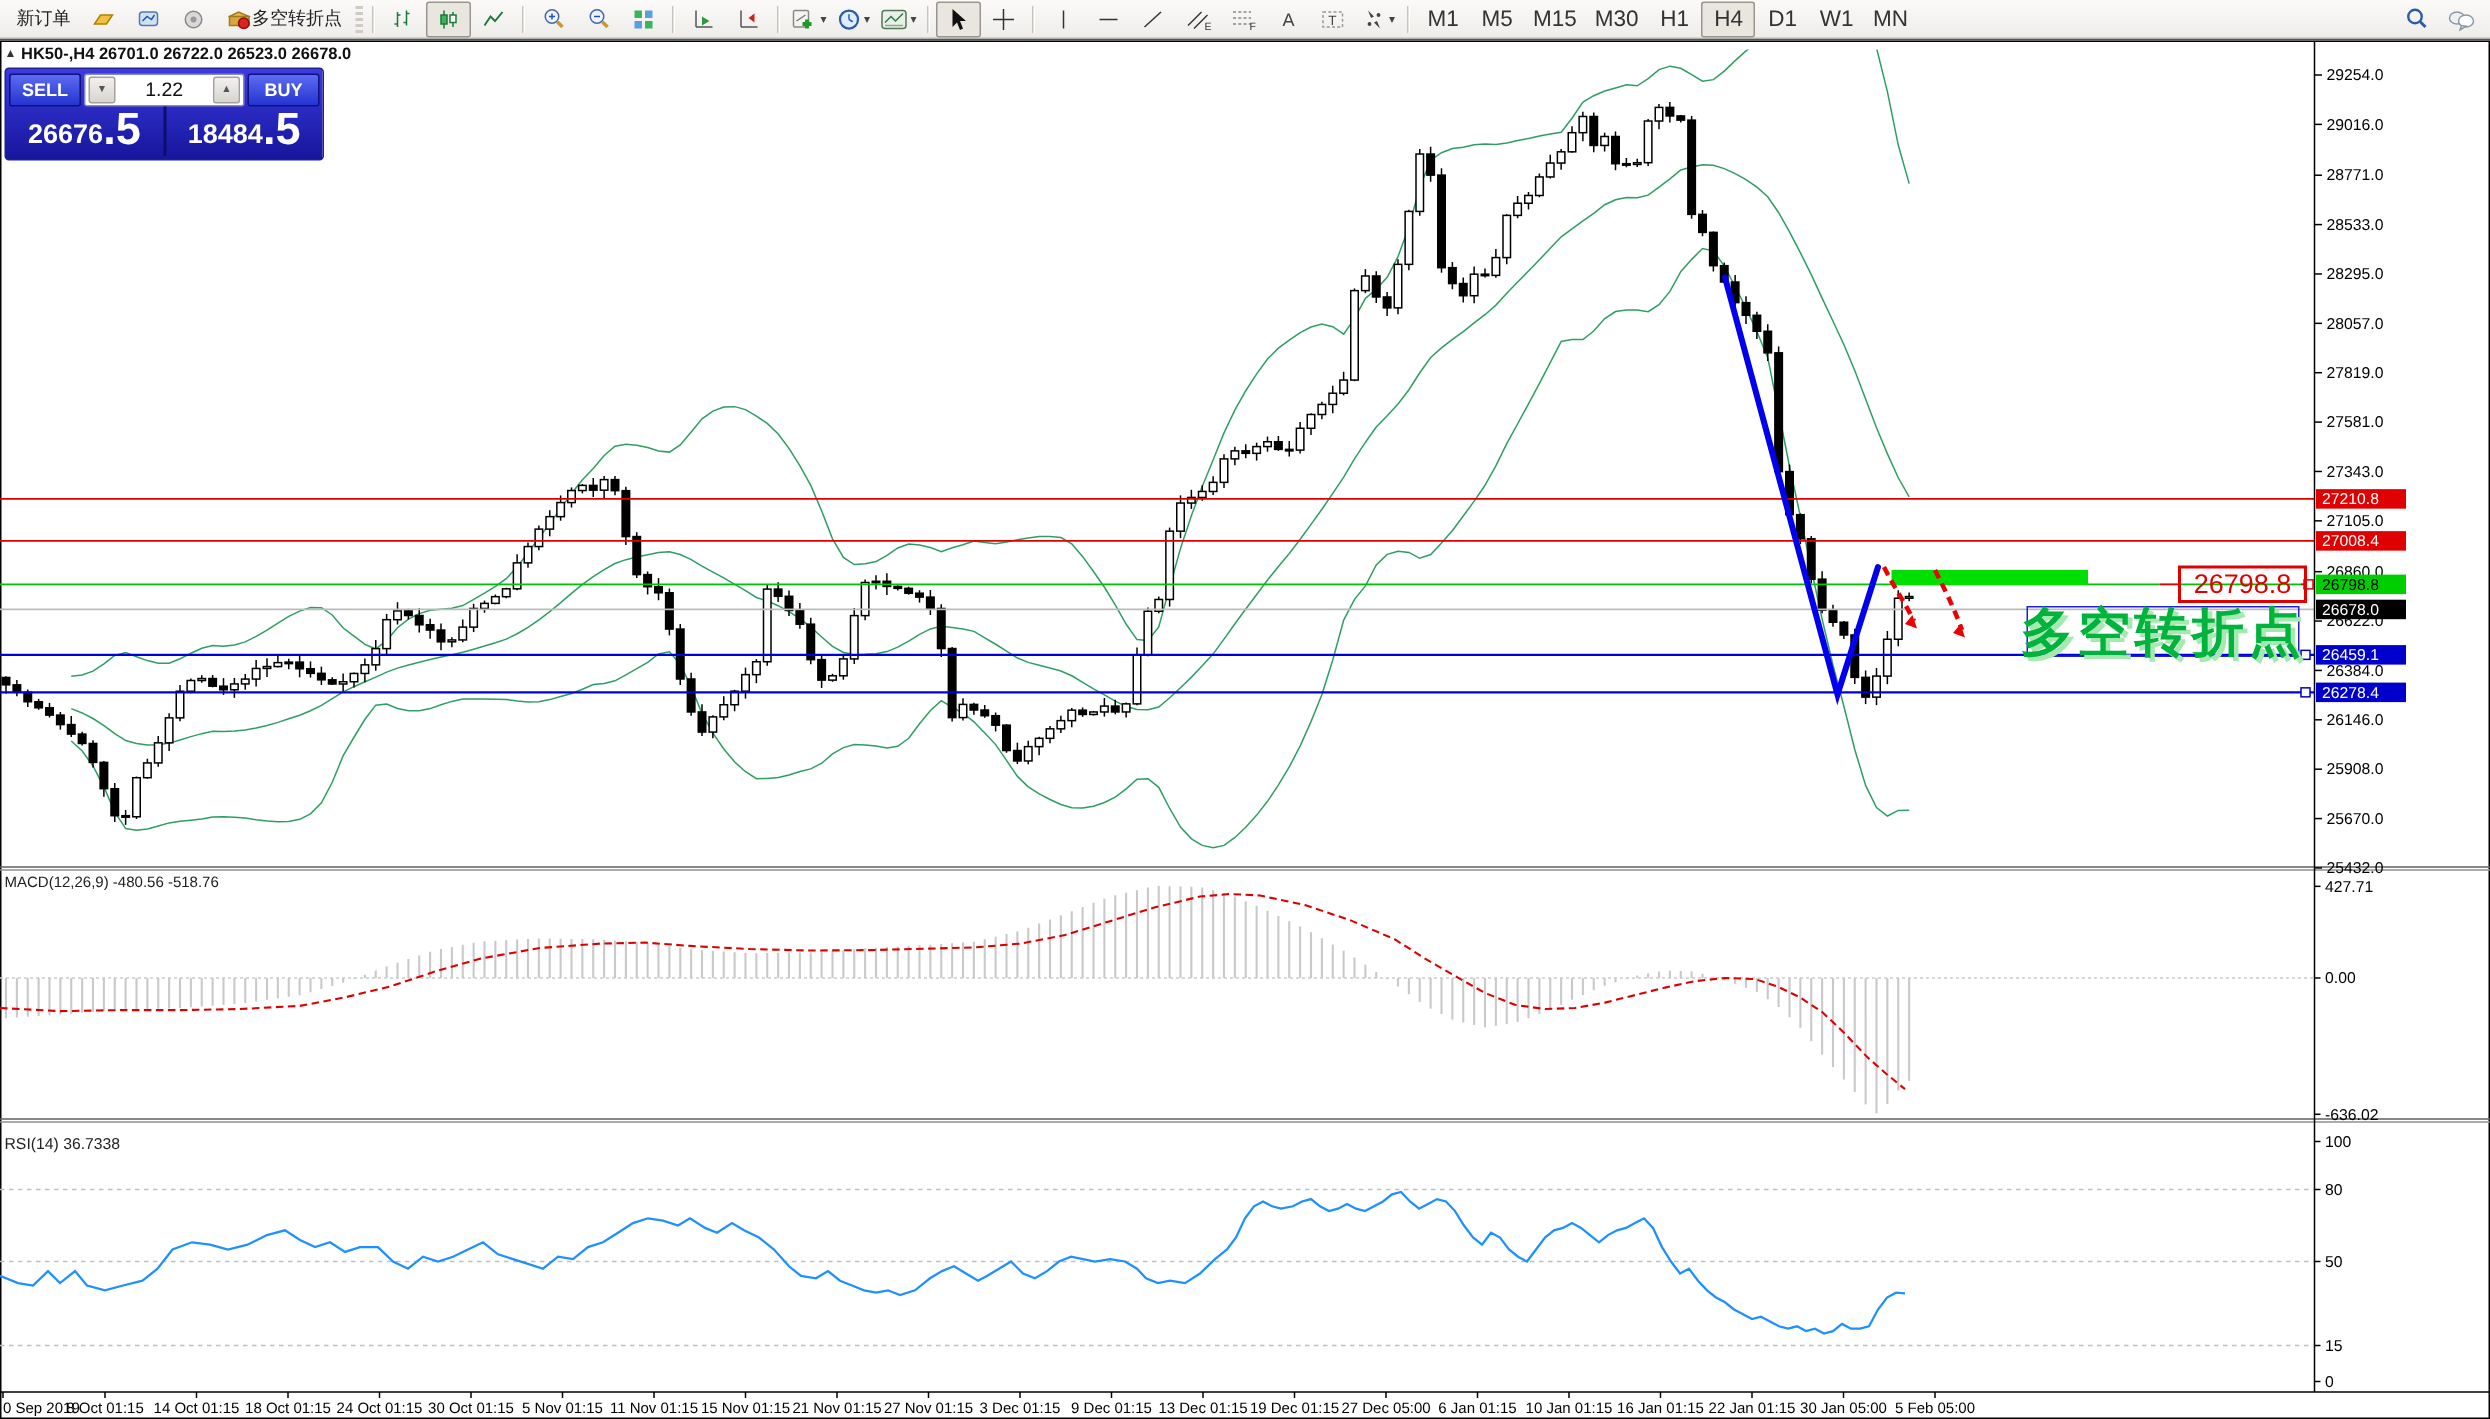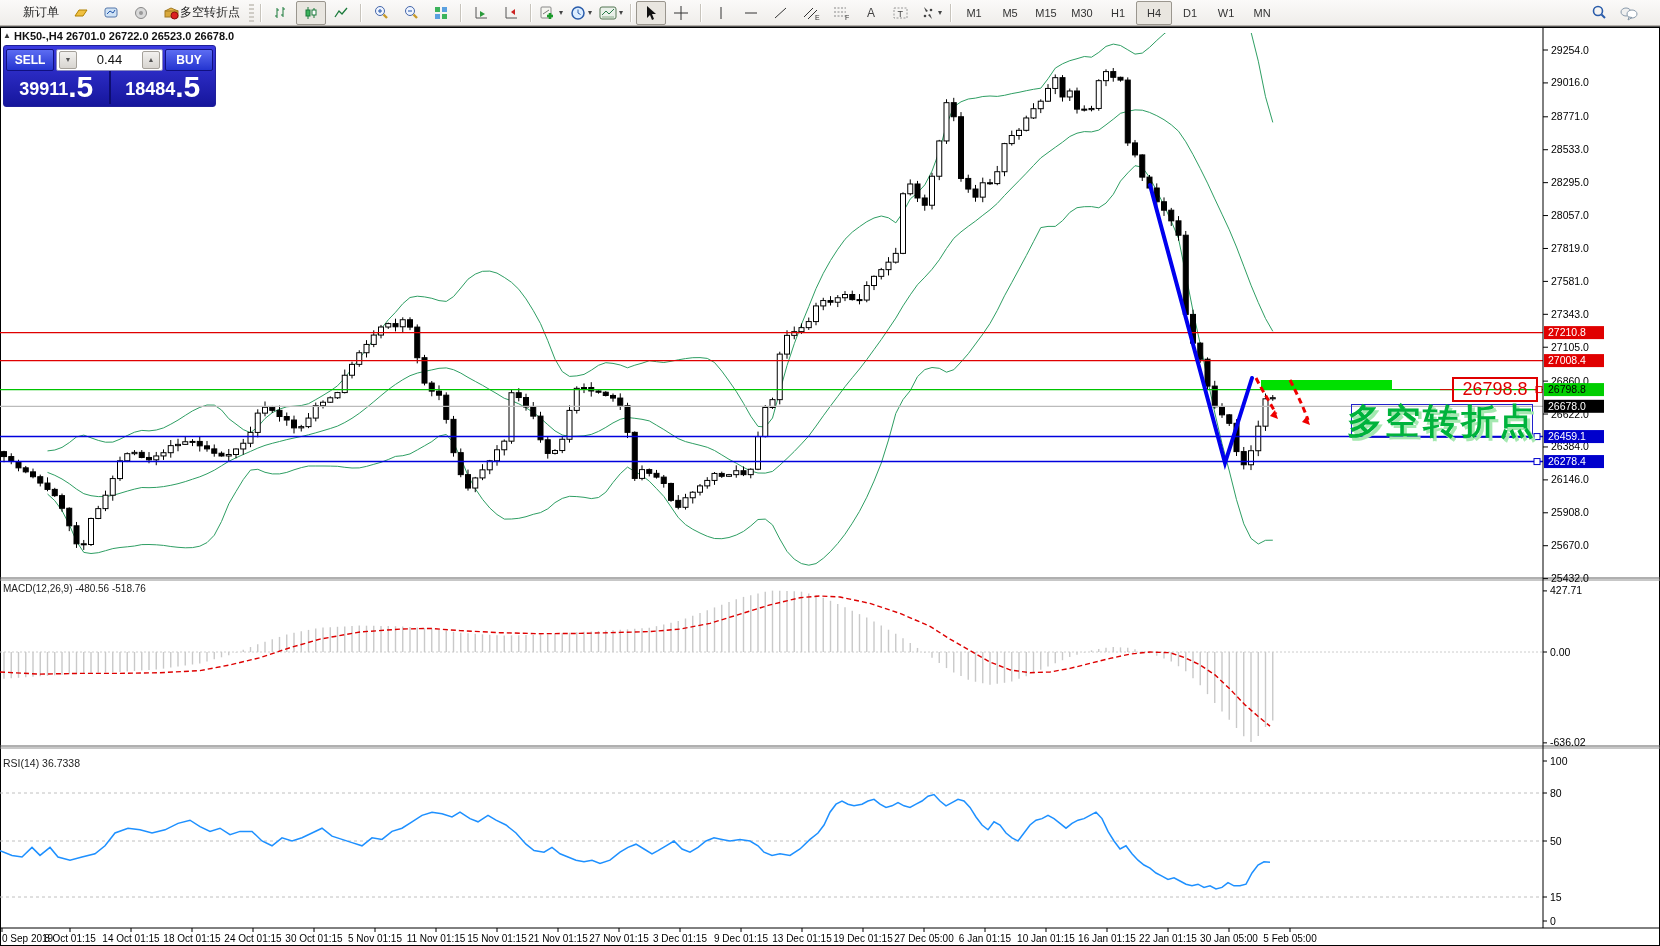--- a/index.html
+++ b/index.html
@@ -1,25 +1,25 @@
 <!DOCTYPE html>
 <html><head>
 <meta charset="utf-8">
 <style>
   html,body{margin:0;padding:0;background:#fff;font-family:"Liberation Sans",sans-serif;}
   #app{position:relative;width:1660px;height:946px;overflow:hidden;background:#fff;}
   
-  #toolbar{position:absolute;left:0;top:0;width:1660px;height:26px;background:linear-gradient(#fbfaf9,#efedea);border-bottom:1px solid #b4b0aa;z-index:30;display:flex;align-items:center;padding:0 16px;box-sizing:border-box;}
+  #toolbar{position:absolute;left:0;top:0;width:1660px;height:26px;background:linear-gradient(#fbfaf9,#efedea);border-bottom:1px solid #b4b0aa;z-index:30;display:flex;align-items:center;padding:0 4px;box-sizing:border-box;}
   .tbtn{display:inline-flex;align-items:center;justify-content:center;height:22px;min-width:24px;padding:0 2px;border:1px solid transparent;border-radius:2px;cursor:default;font-size:12px;color:#222;}
   .tbtn.txt{padding:0 6px;white-space:nowrap;}
   .tbtn.active{background:#e9e6e0;border-color:#9a968e;}
   .tsep{width:1px;height:18px;background:#c8c4bc;border-right:1px solid #fff;margin:0 4px;}
   .tgrip{width:5px;height:18px;margin:0 2px;background:repeating-linear-gradient(#cfccc6 0 2px,transparent 2px 4px);}
   .caret{font-size:8px;color:#444;margin-left:2px;}
-  .tf{font-size:11px;color:#333;padding:0 5px;}
+  .tf{font-size:15px;color:#333;padding:0 5px;}
   #tb-right{margin-left:auto;display:flex;align-items:center;}
   .tbtn svg{display:block;}
   
   #chart-svg{position:absolute;left:0;top:0;z-index:1;}
   .ov{position:absolute;z-index:10;}
   #symbol-title{left:14px;top:30px;font-size:11px;font-weight:bold;color:#111;}
   #symbol-tri{left:3px;top:31px;font-size:8px;color:#333;}
   #macd-label{left:3px;top:583px;font-size:10px;color:#222;}
   #rsi-label{left:3px;top:757px;font-size:10.5px;color:#222;}
   #annotation{left:1351px;top:404px;width:180px;height:32px;border:1px solid #2222cc;display:flex;align-items:center;justify-content:center;
@@ -941,28 +941,28 @@
     </svg>
 
   <div class="ov" id="symbol-tri">▲</div>
   <div class="ov" id="symbol-title">HK50-,H4  26701.0 26722.0 26523.0 26678.0</div>
 
   <div class="ov" id="quote">
     <div id="qw-top">
       <span class="qbtn">SELL</span>
       <span id="vol-box">
         <span id="vol-dn">▼</span>
-        <span id="vol-val">0.44</span>
+        <span id="vol-val">1.22</span>
         <span id="vol-up">▲</span>
       </span>
       <span class="qbtn">BUY</span>
     </div>
     <div id="qw-prices">
       <div class="qprice" id="qp-sell">
-        <span class="main">39911</span>
+        <span class="main">26676</span>
           <span class="frac">.5</span>
       </div>
       <div class="qprice">
         <span class="main">18484</span>
           <span class="frac">.5</span>
       </div>
     </div>
   </div>
 
   <div class="ov" id="macd-label">MACD(12,26,9) -480.56 -518.76</div>

